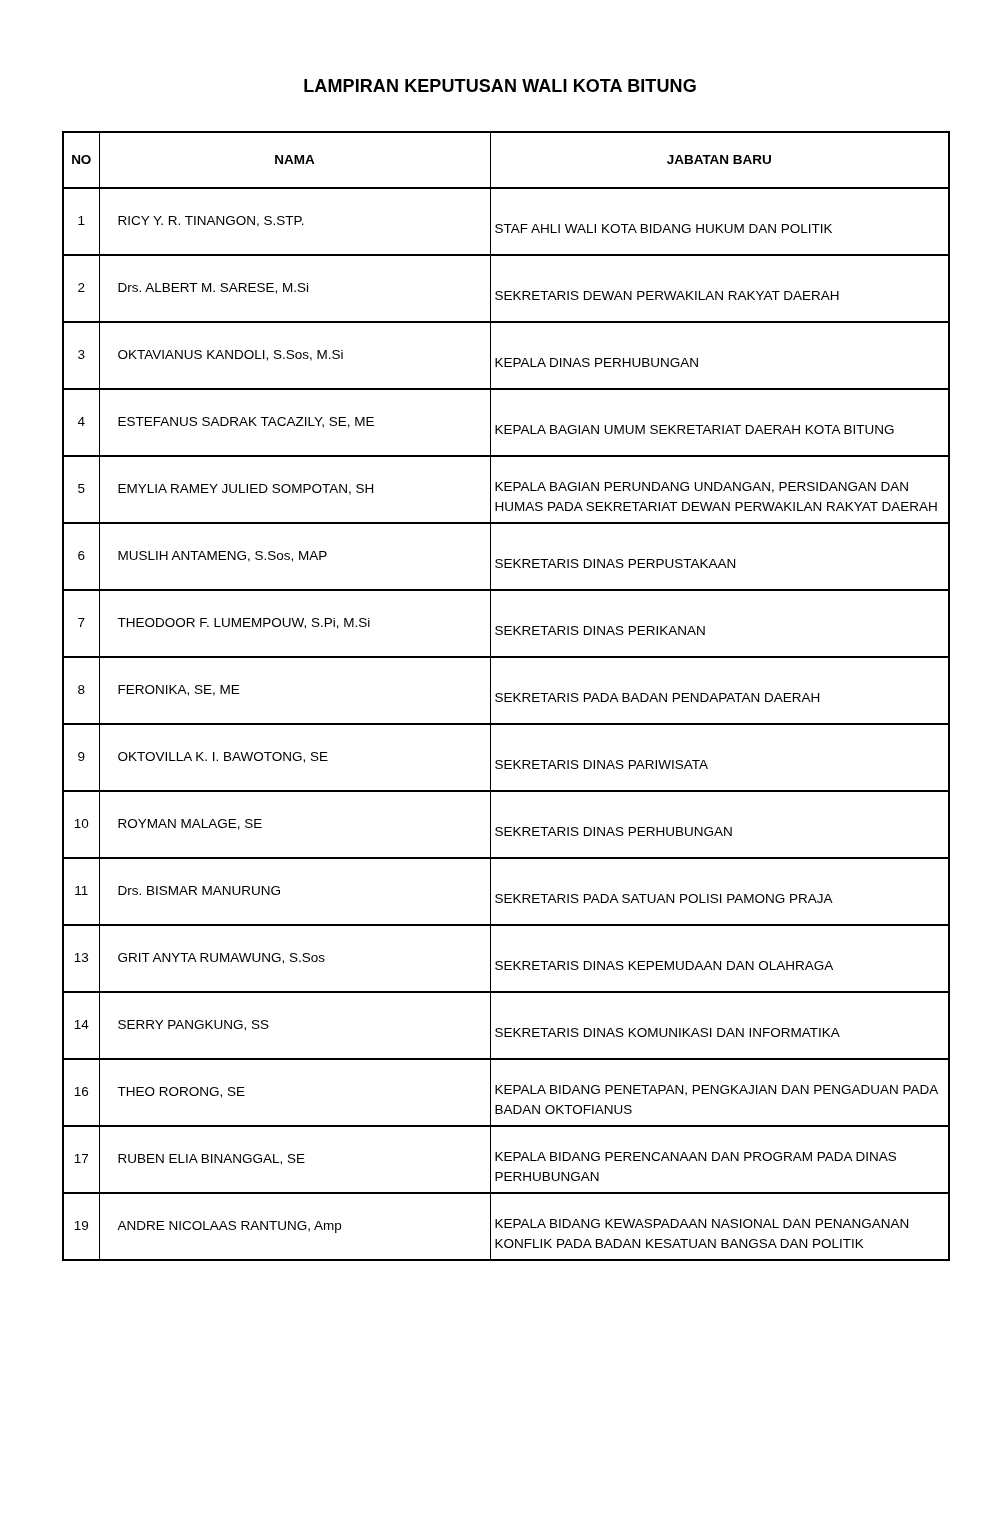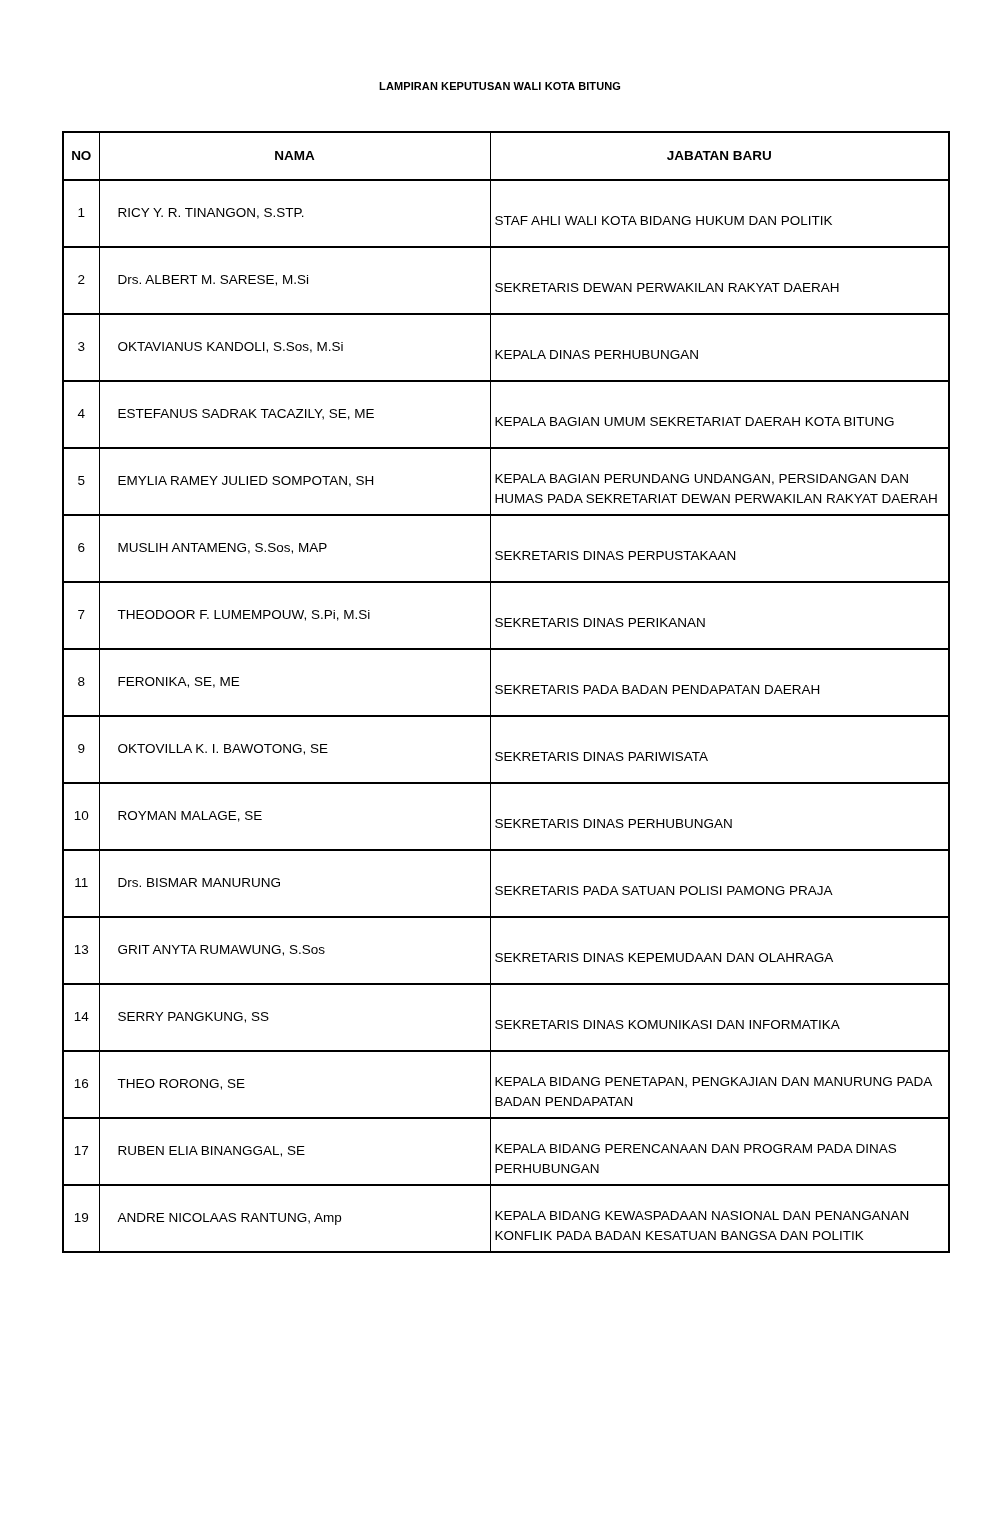--- a/index.html
+++ b/index.html
@@ -15,21 +15,21 @@
     position: relative;
     width: 1000px;
     height: 1536px;
     background: #ffffff;
     overflow: hidden;
   }
   .doc-title {
     padding-top: 78px;
     text-align: center;
     font-weight: bold;
-    font-size: 11px;
+    font-size: 18px;
     line-height: 17.5px;
     letter-spacing: 0.1px;
   }
   table.appointments {
     border-collapse: collapse;
     table-layout: fixed;
     width: 886px;
     margin: 35px 0 0 62px;
     border: 2px solid #000000;
   }
@@ -38,21 +38,21 @@
     border-left: 1px solid #000000;
     border-right: 1px solid #000000;
     border-top: 2px solid #000000;
     border-bottom: 2px solid #000000;
     font-size: 13.5px;
     line-height: 20px;
     vertical-align: middle;
     overflow: hidden;
   }
   table.appointments th {
-    height: 48px;
+    height: 56px;
     font-weight: bold;
     text-align: center;
     padding: 0 2px;
   }
   table.appointments td {
     height: 67px;
   }
   td.cell-no { text-align: center; padding: 0 1px; }
   td.cell-nama { text-align: left; padding: 2px 6px 2px 18px; }
   td.cell-jabatan { text-align: left; padding: 18px 6px 2px 4px; }
@@ -159,21 +159,21 @@
   <tr>
     <td class="cell-no">14</td>
     <td class="cell-nama">SERRY PANGKUNG, SS</td>
     <td class="cell-jabatan">SEKRETARIS DINAS KOMUNIKASI DAN INFORMATIKA</td>
   </tr>
 
 
   <tr>
     <td class="cell-no">16</td>
     <td class="cell-nama">THEO RORONG, SE</td>
-    <td class="cell-jabatan">KEPALA BIDANG PENETAPAN, PENGKAJIAN DAN MANURUNG PADA BADAN PENDAPATAN</td>
+    <td class="cell-jabatan">KEPALA BIDANG PENETAPAN, PENGKAJIAN DAN PENGADUAN PADA BADAN OKTOFIANUS</td>
   </tr>
 
   <tr>
     <td class="cell-no">17</td>
     <td class="cell-nama">RUBEN ELIA BINANGGAL, SE</td>
     <td class="cell-jabatan">KEPALA BIDANG PERENCANAAN DAN PROGRAM PADA DINAS PERHUBUNGAN</td>
   </tr>
 
 
   <tr>

